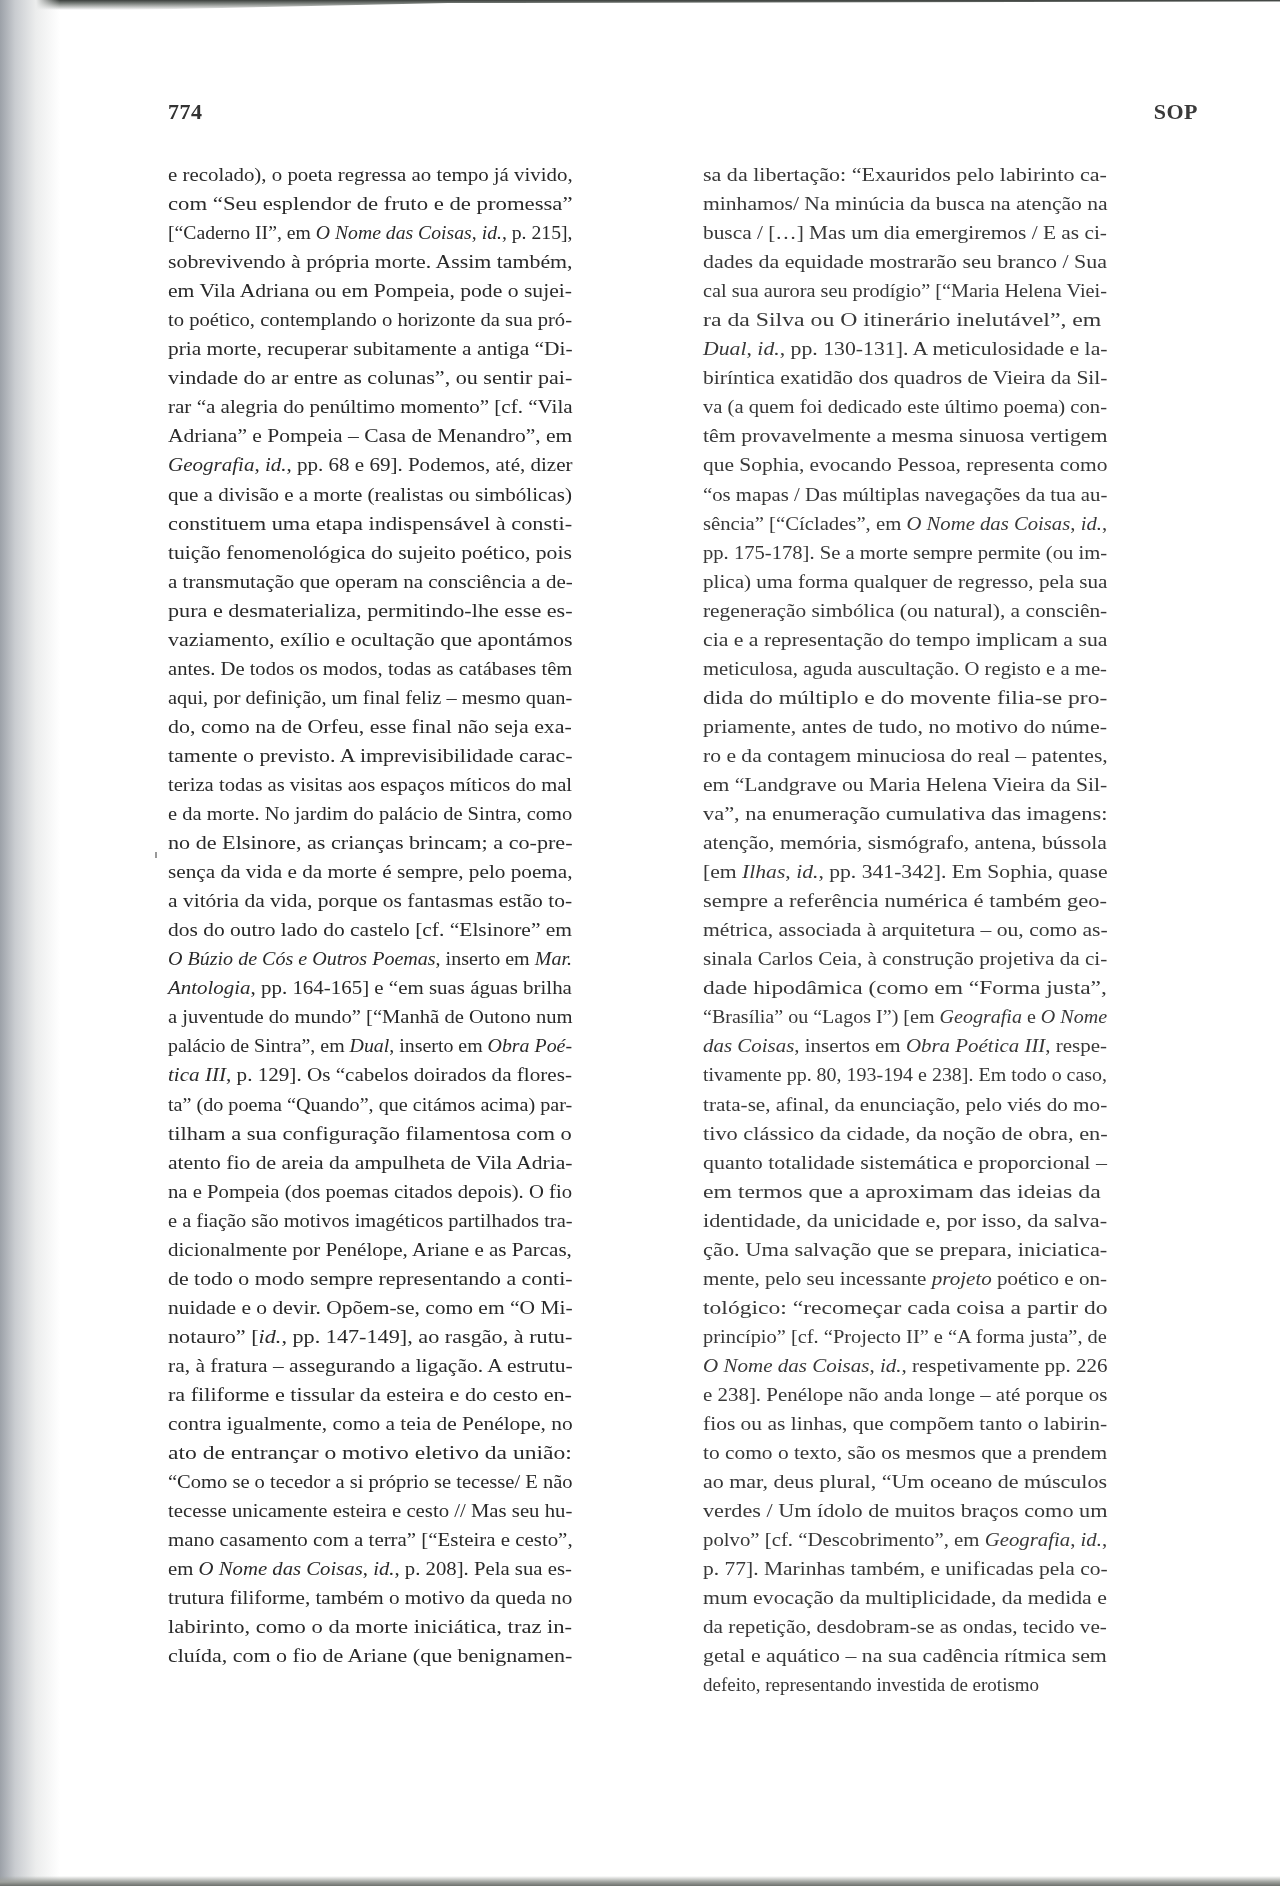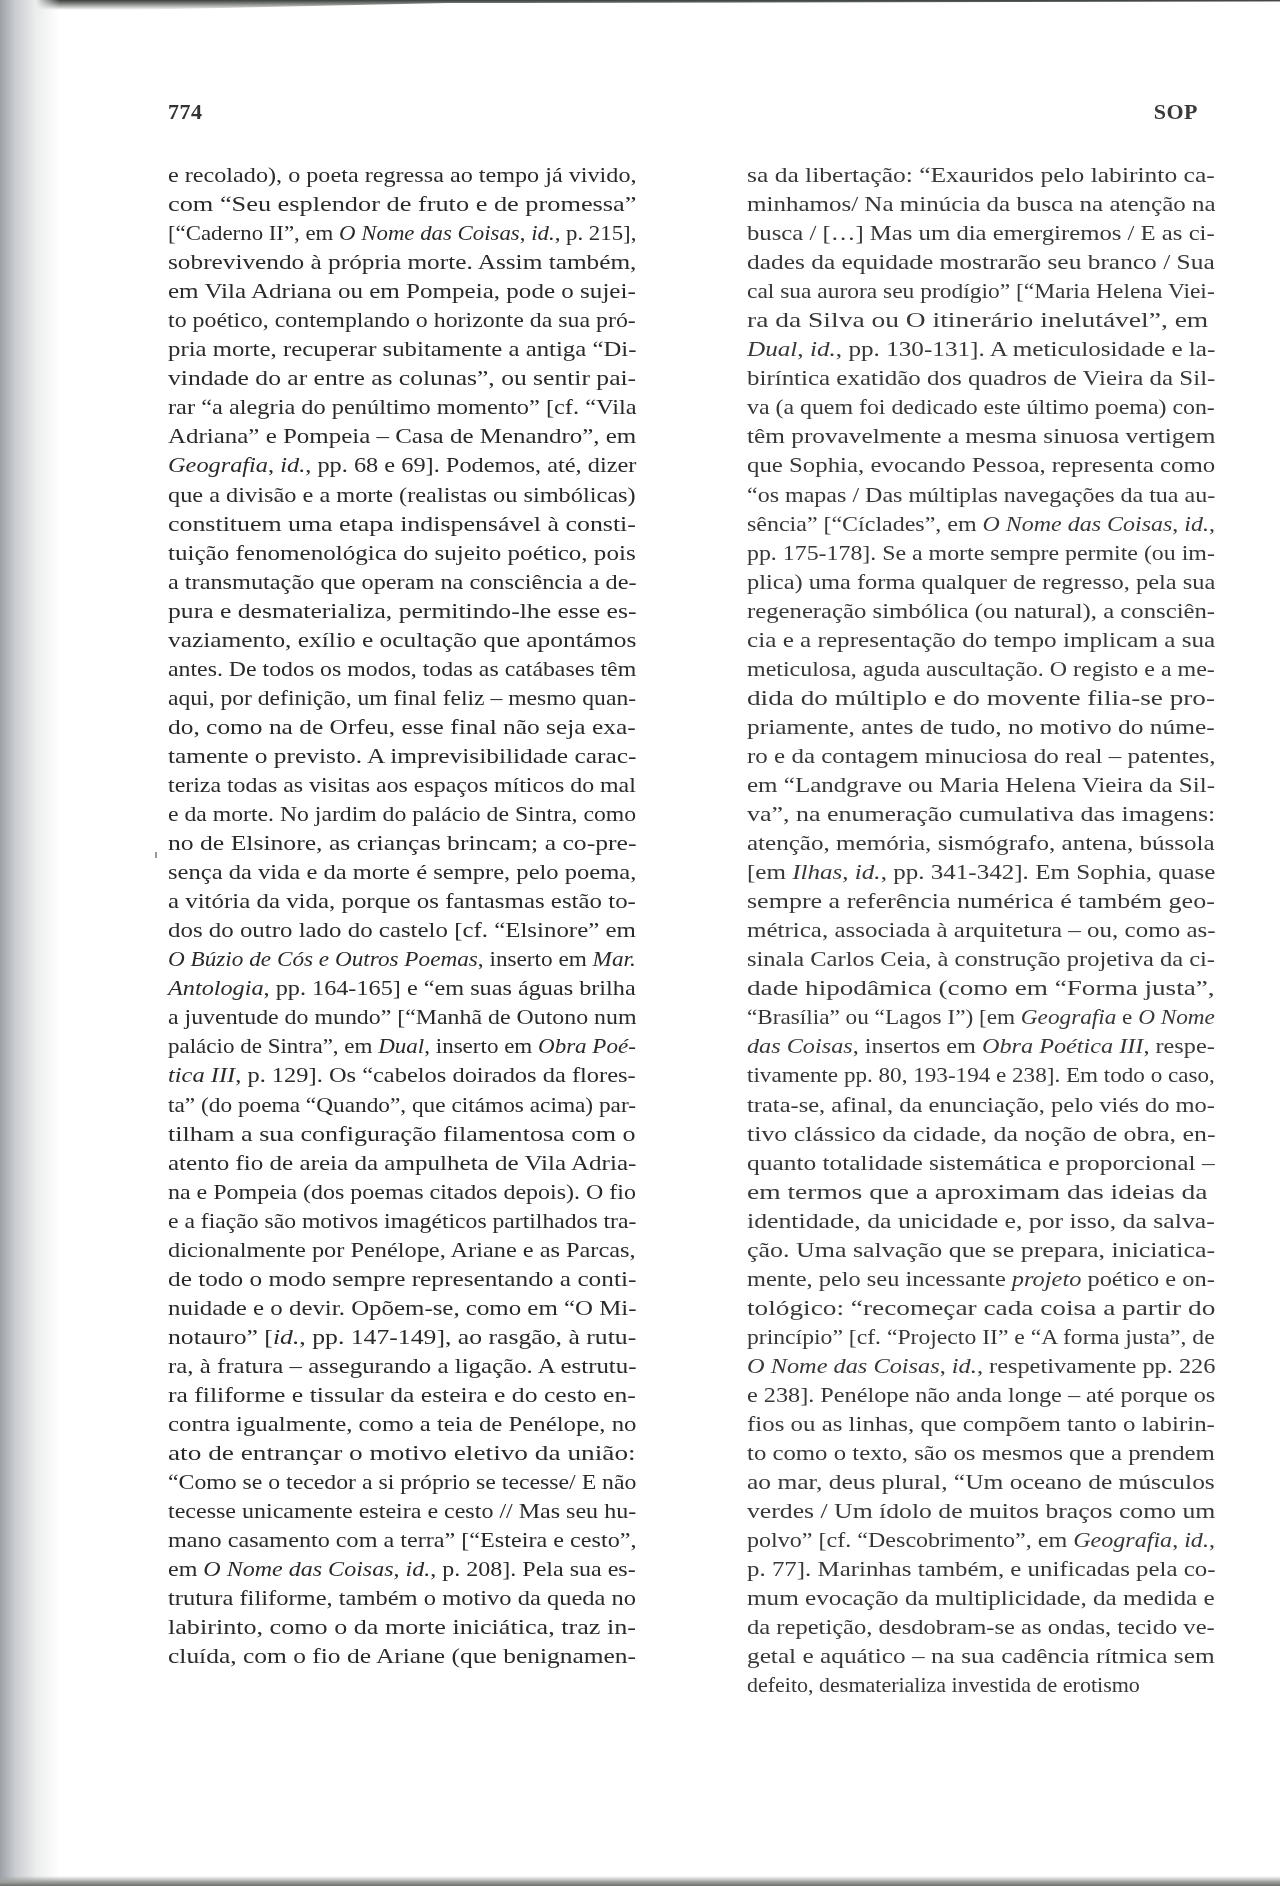--- a/index.html
+++ b/index.html
@@ -29,24 +29,24 @@
     }
     .running-head {
       position: absolute; top: 99px;
       font-size: 22px; font-weight: bold; color: #333;
       letter-spacing: 0.5px;
     }
     .page-number { left: 168px; }
     .section-label { right: 82px; font-weight: bold; color: #3a3a3a; }
     .column {
       position: absolute; top: 160px;
-      font-size: 22px; line-height: 29.05px;
+      font-size: 19px; line-height: 29.05px;
     }
     .col-left { left: 168px; width: 500px; }
-    .col-right { left: 703px; width: 500px; margin-left: 44px; }
+    .col-right { left: 703px; width: 500px; }
     .col-right .line { color: #383838; }
     .line {
       display: block; white-space: nowrap; height: 29.05px;
       text-align: justify; text-align-last: justify;
       transform-origin: left center;
     }
     .line.last { text-align-last: left; }
     .line i { font-style: italic; }
     .stray-mark {
       position: absolute; left: 155px; top: 852px;
@@ -164,17 +164,17 @@
       <span class="line" style="display: block; text-align: left; text-align-last: left; transform: scaleX(1.1013); width: 454px;">e 238]. Penélope não anda longe – até porque os</span>
       <span class="line" style="display: block; text-align: left; text-align-last: left; transform: scaleX(1.1312); width: 442px;">fios ou as linhas, que compõem tanto o labirin-</span>
       <span class="line" style="display: block; text-align: left; text-align-last: left; transform: scaleX(1.1261); width: 444px;">to como o texto, são os mesmos que a prendem</span>
       <span class="line" style="display: block; text-align: left; text-align-last: left; transform: scaleX(1.1574); width: 432px;">ao mar, deus plural, “Um oceano de músculos</span>
       <span class="line" style="display: block; text-align: left; text-align-last: left; transform: scaleX(1.1682); width: 428px;">verdes / Um ídolo de muitos braços como um</span>
       <span class="line" style="display: block; text-align: left; text-align-last: left; transform: scaleX(1.0941); width: 457px;">polvo” [cf. “Descobrimento”, em <i>Geografia</i>, <i>id.</i>,</span>
       <span class="line" style="display: block; text-align: left; text-align-last: left; transform: scaleX(1.1312); width: 442px;">p. 77]. Marinhas também, e unificadas pela co-</span>
       <span class="line" style="display: block; text-align: left; text-align-last: left; transform: scaleX(1.1442); width: 437px;">mum evocação da multiplicidade, da medida e</span>
       <span class="line" style="display: block; text-align: left; text-align-last: left; transform: scaleX(1.1161); width: 448px;">da repetição, desdobram-se as ondas, tecido ve-</span>
       <span class="line" style="display: block; text-align: left; text-align-last: left; transform: scaleX(1.1494); width: 435px;">getal e aquático – na sua cadência rítmica sem</span>
-      <span class="line last" style="display: block; text-align: left; text-align-last: left;">defeito, desmaterializa investida de erotismo</span>
+      <span class="line last" style="display: block; text-align: left; text-align-last: left;">defeito, representando investida de erotismo</span>
     </div>
 
   <div class="stray-mark"></div>
 </div>
 
 </body></html>

